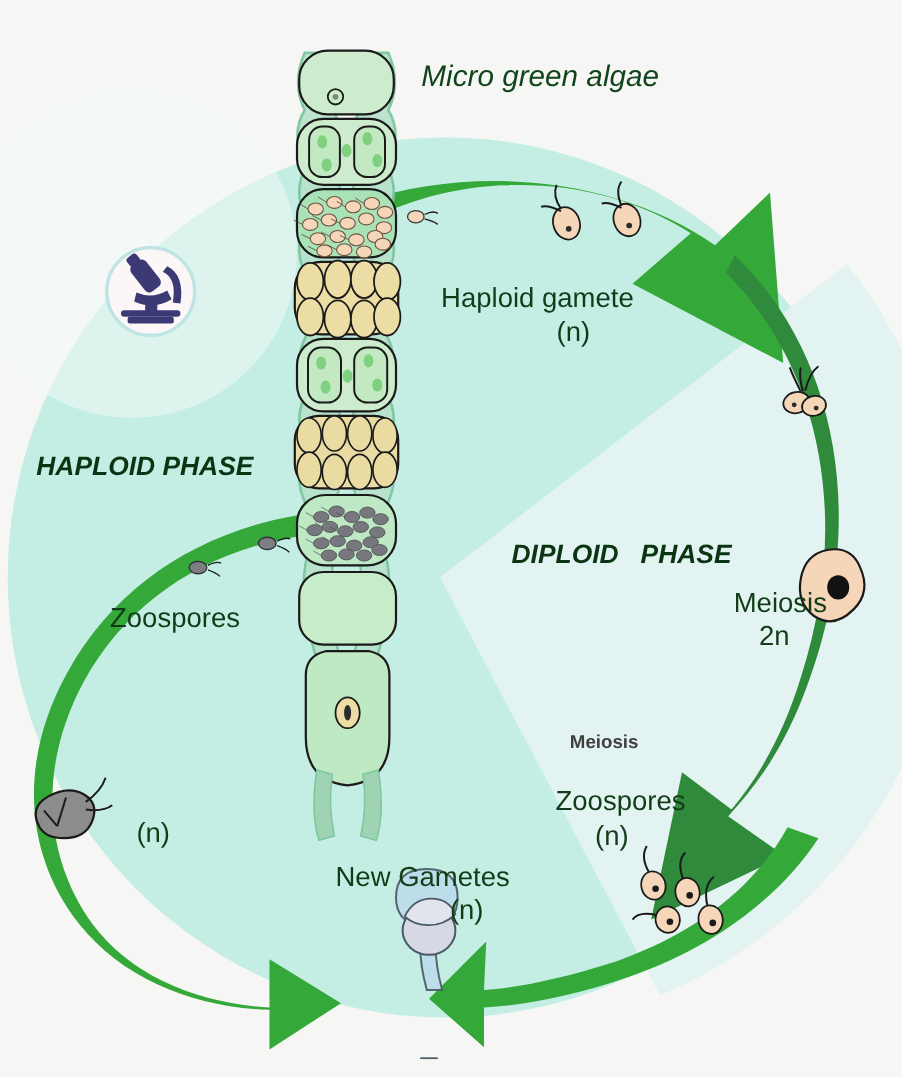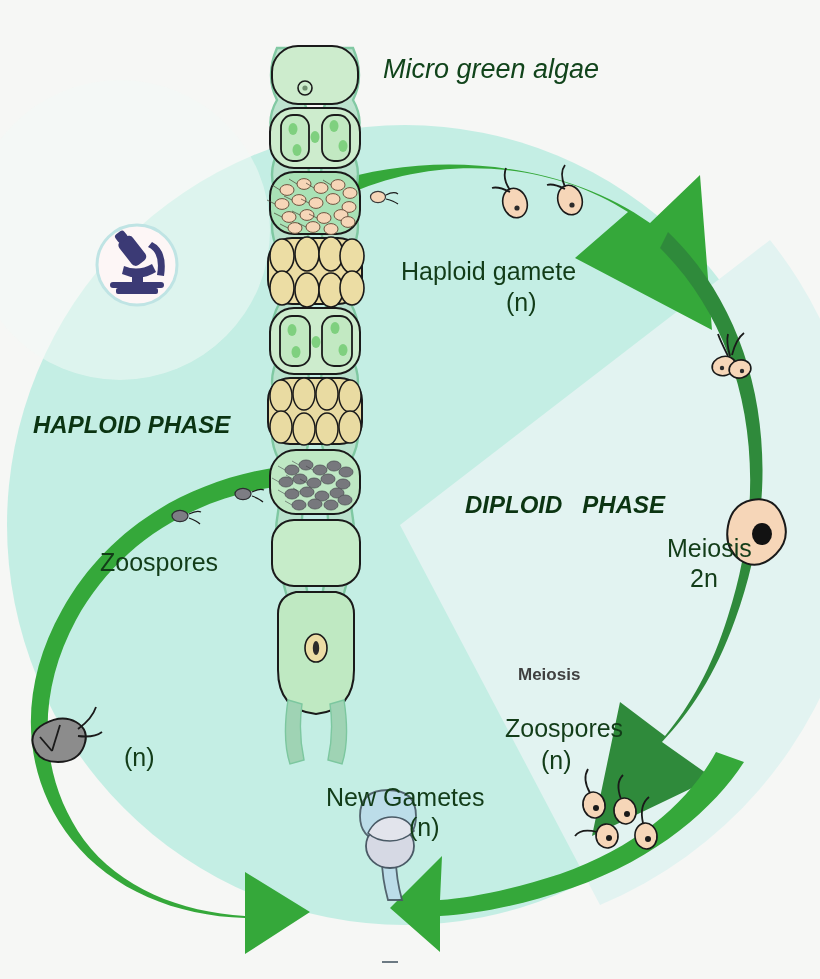--- a/index.html
+++ b/index.html
@@ -389,16 +389,16 @@
 
   <div class="lbl lbl-plain" style="left:100px; top:548px;">Zoospores</div>
 
   <div class="lbl lbl-bold" style="left:518px; top:653px;">Meiosis</div>
 
   <div class="lbl lbl-plain" style="left:505px; top:714px;">Zoospores</div>
   <div class="lbl lbl-plain" style="left:541px; top:746px;">(n)</div>
 
   <div class="lbl lbl-plain" style="left:124px; top:743px;">(n)</div>
 
-  <div class="lbl lbl-plain" style="left:326px; top:783px;">New Gametes</div>
+  <div class="lbl lbl-plain" style="left:305px; top:783px;">New Gametes</div>
   <div class="lbl lbl-plain" style="left:409px; top:813px;">(n)</div>
 
 </div>
 
 </body></html>

